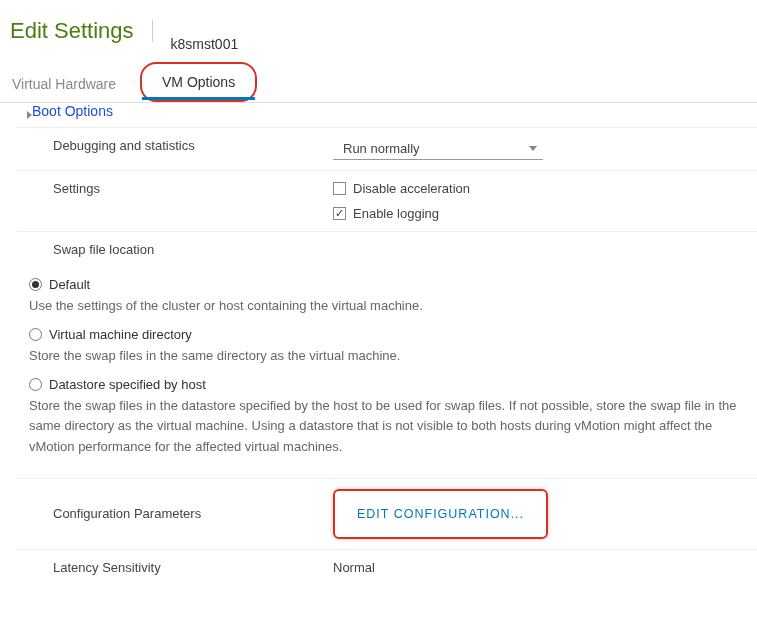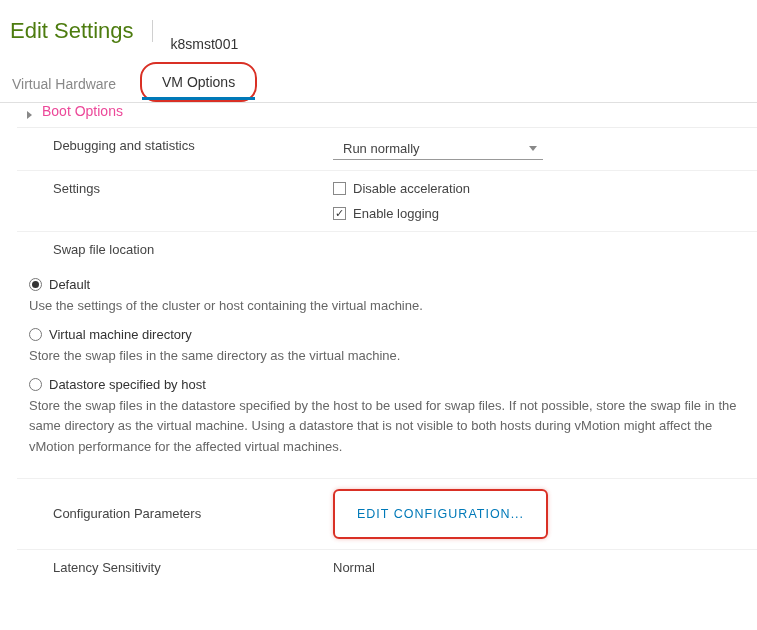--- a/index.html
+++ b/index.html
@@ -238,25 +238,24 @@
     .truncated-top {
       display: flex;
       padding: 0px 0 8px 10px;
       border-bottom: 1px solid #eee;
       align-items: center;
       gap: 10px;
       color: #999;
     }
     .truncated-top .row-label-trunc {
       width: 295px;
-      color: #ec4899;
+      color: #1d4ed8;
       font-size: 14px;
       display: flex;
       align-items: flex-end;
-      gap: 10px;
     }
   </style>
 </head>
 <body>
 
 <div class="header">
   <div class="header-title">Edit Settings</div>
   <div class="divider-vert"></div>
   <div class="header-subtitle">k8smst001</div>
 </div>

